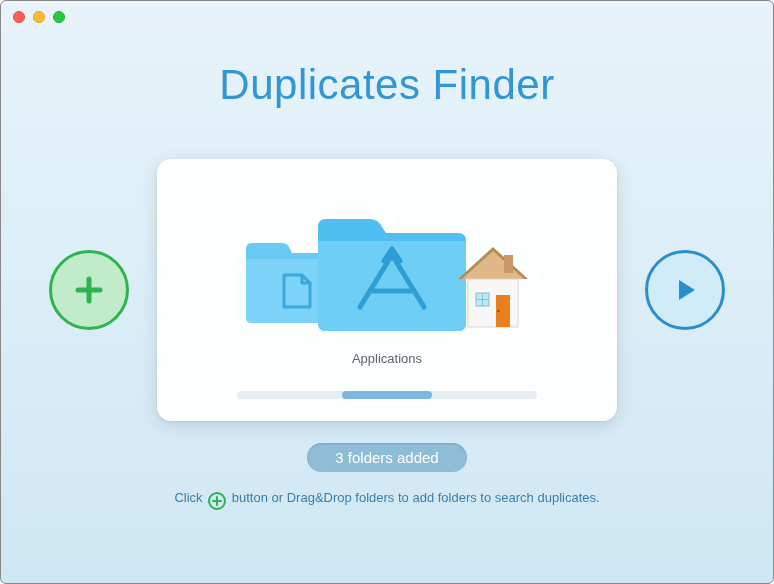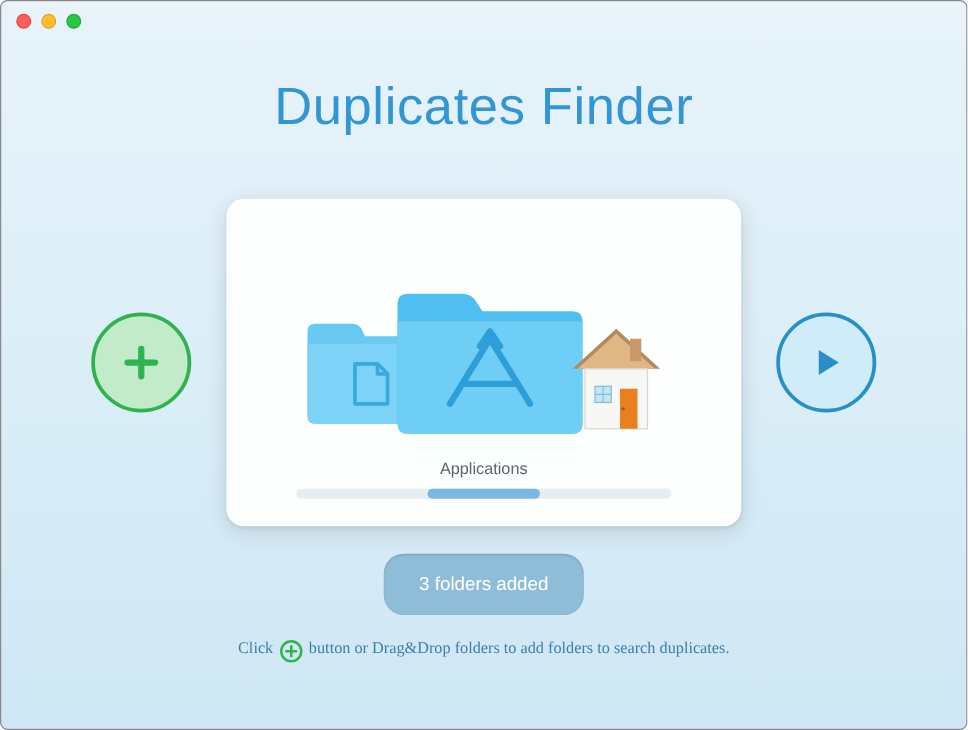--- a/index.html
+++ b/index.html
@@ -71,29 +71,29 @@
     .add-btn {
       background: #c1ebc9;
       border: 3px solid #2fb24f;
     }
     .play-btn {
       background: #d1ecf9;
       border: 3px solid #2a8fc8;
     }
 
     .card {
-      width: 412px;
+      width: 460px;
       height: 262px;
       background: #fdfefe;
       border-radius: 14px;
       box-shadow: 0 4px 18px rgba(0,0,0,0.12), 0 1px 3px rgba(0,0,0,0.08);
       display: flex;
       flex-direction: column;
       align-items: center;
-      padding-top: 64px;
+      padding-top: 48px;
       position: relative;
     }
 
     .folders {
       display: flex;
       align-items: flex-end;
       justify-content: center;
       height: 130px;
       position: relative;
     }
@@ -143,32 +143,31 @@
       background: #7cb8dd;
       border-radius: 4px;
     }
 
     .status-pill {
       margin-top: 22px;
       background: #8fbdd8;
       color: #ffffff;
       font-size: 15px;
       font-weight: 500;
-      padding: 16px 28px;
+      padding: 6px 28px;
       border-radius: 16px;
       box-shadow: inset 0 1px 2px rgba(0,0,0,0.15);
     }
 
     .hints {
       margin-top: 14px;
       text-align: center;
       font-size: 13px;
       color: #3a7fa8;
       line-height: 1.9;
-      font-family: Liberation Serif, serif;
     }
     .hints .inline-plus {
       display: inline-flex;
       width: 18px;
       height: 18px;
       border-radius: 50%;
       border: 2px solid #2fb24f;
       align-items: center;
       justify-content: center;
       vertical-align: -4px;

